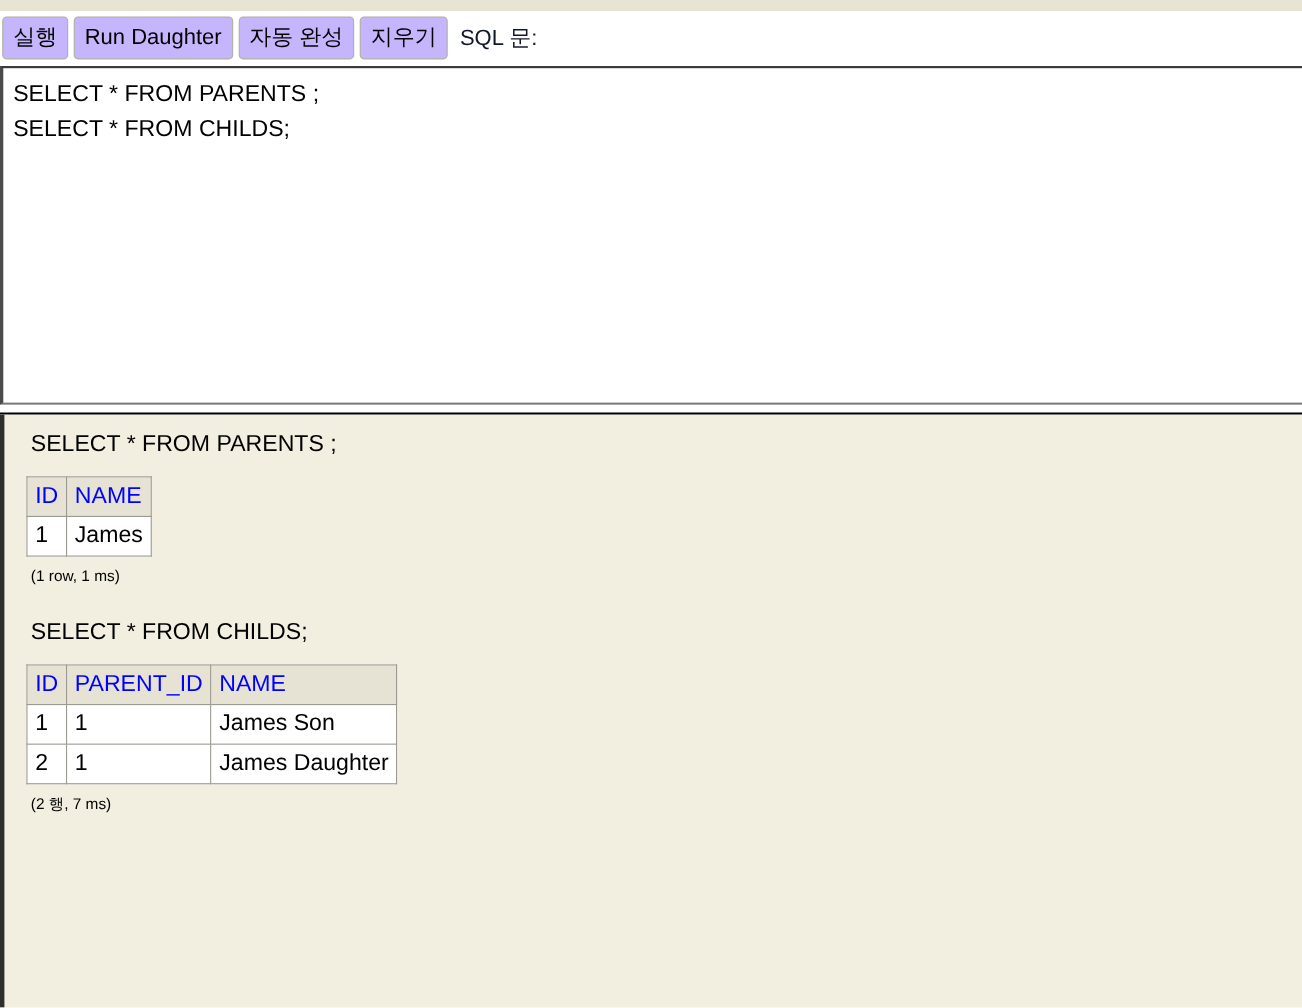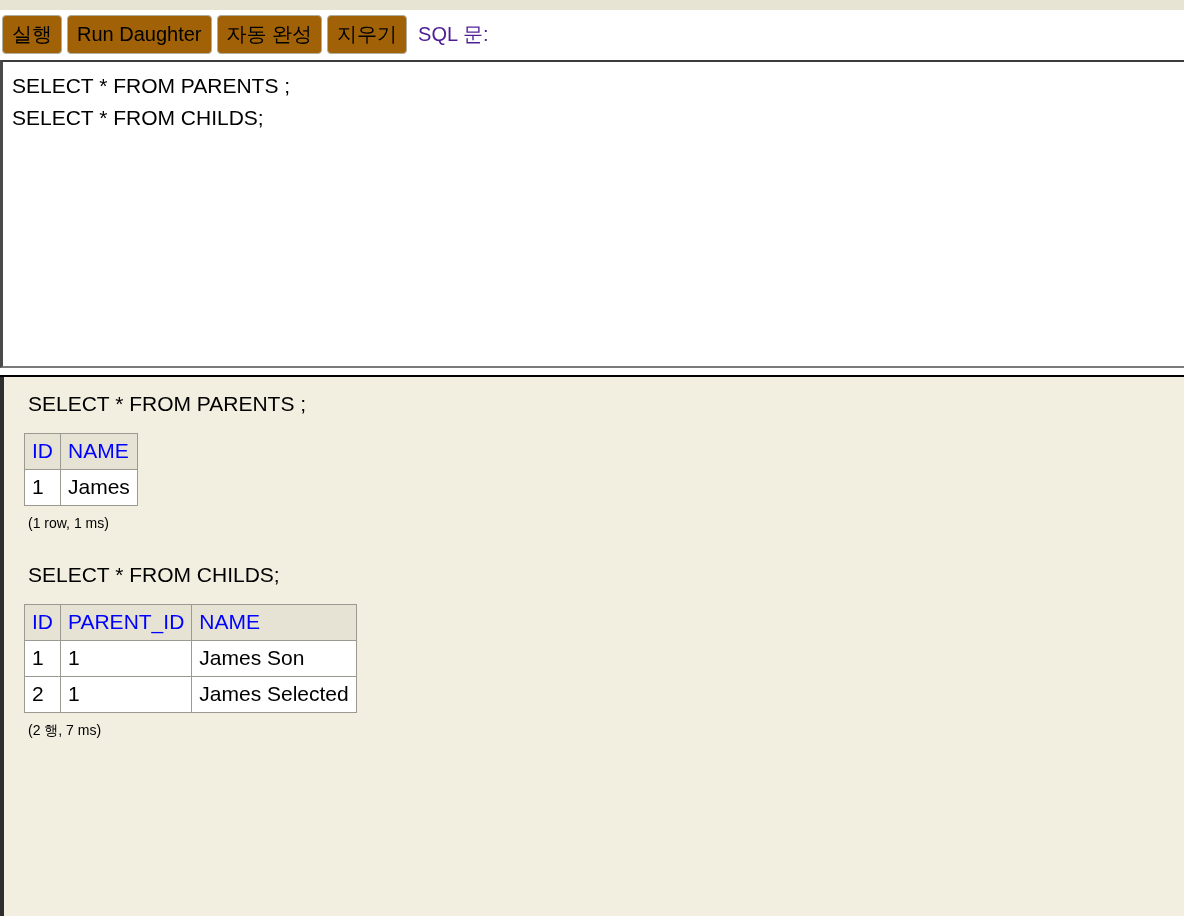--- a/index.html
+++ b/index.html
@@ -43,34 +43,34 @@
     align-items: center;
     box-sizing: border-box;
     padding-left: 2px;
   }
 
   .tb-button {
     font-family: "Liberation Sans", "DejaVu Sans", sans-serif;
     font-size: 20px;
     line-height: 1;
     color: #000000;
-    background: #a16207;
+    background: #c4b5fd;
     border: 1px solid #b0ae9f;
     border-radius: 4px;
     padding: 8px 9px 9px 9px;
     margin-right: 5px;
     cursor: pointer;
     white-space: nowrap;
     box-shadow: 0 0 0 0 transparent;
   }
   .tb-button:first-child { margin-left: 0; }
 
   .tb-label {
     font-size: 20px;
-    color: #4c1d95;
+    color: #0f172a;
     margin-left: 6px;
     white-space: nowrap;
   }
 
   
   .editor-wrap {
     position: absolute;
     left: 0;
     top: 60px;
     width: 1184px;
@@ -232,21 +232,21 @@
           </thead>
           <tbody>
             <tr>
               <td>1</td>
               <td>1</td>
               <td>James Son</td>
             </tr>
             <tr>
               <td>2</td>
               <td>1</td>
-              <td>James Selected</td>
+              <td>James Daughter</td>
             </tr>
           </tbody>
         </table>
         <div class="result-status">(2 행, 7 ms)</div>
       </div>
     </div>
 
 </div>
 
 </body></html>

